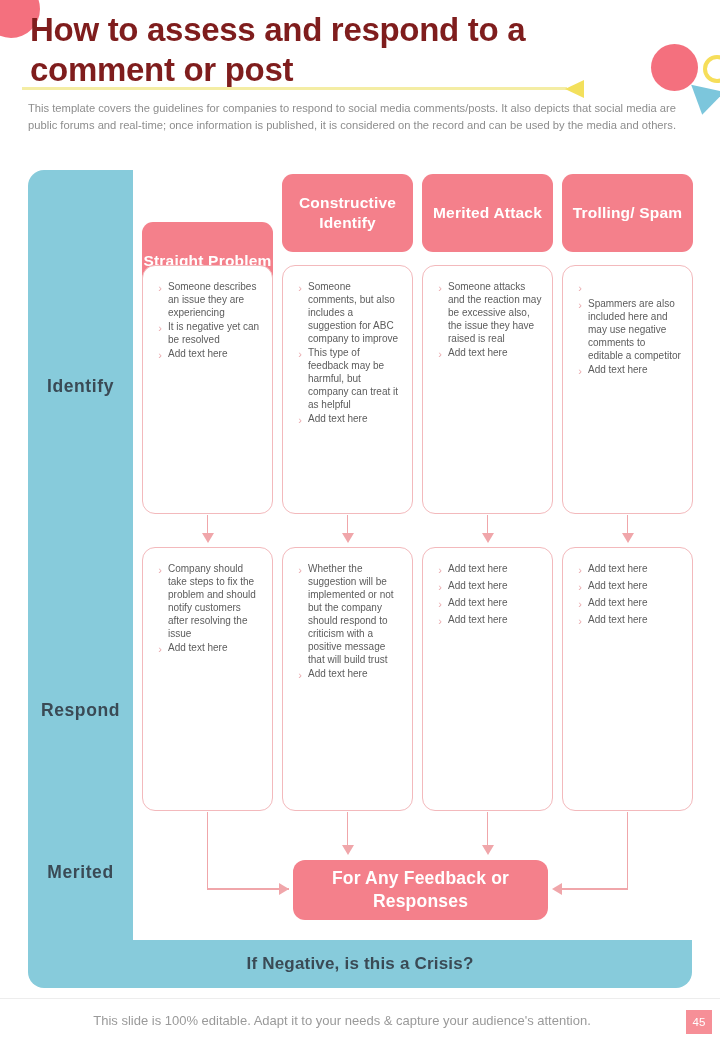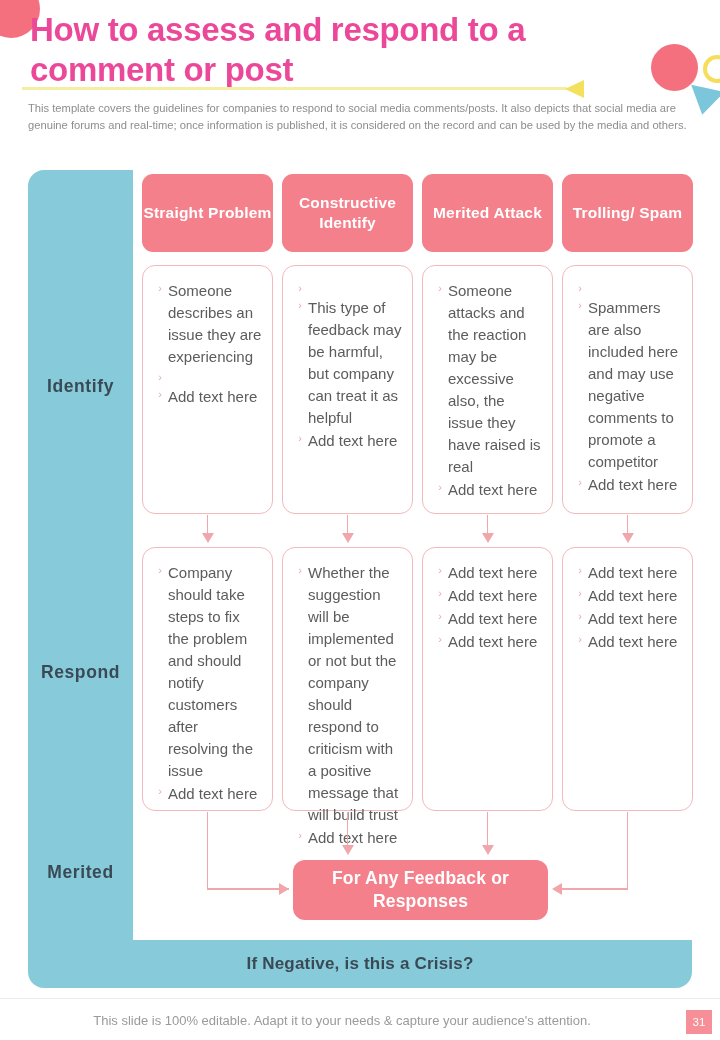--- a/index.html
+++ b/index.html
@@ -33,21 +33,21 @@
     border-left:17px solid transparent;
     border-right:17px solid transparent;
     border-top:27px solid #7CC6DC;
     transform:rotate(12deg);
   }
 
   
   .title {
     position:absolute; left:30px; top:10px; width:560px;
     font-size:33px; font-weight:bold; line-height:1.22;
-    color:#ec4899; letter-spacing:-0.3px;
+    color:#7f1d1d; letter-spacing:-0.3px;
   }
   .rule-wrap { position:absolute; left:22px; top:84px; width:560px; height:10px; }
   .rule-line {
     position:absolute; left:0; top:3px; width:545px; height:3px;
     background:#F4EDA4;
   }
   .rule-arrow {
     position:absolute; left:543px; top:-4px;
     width:0; height:0;
     border-top:9px solid transparent;
@@ -80,21 +80,21 @@
   }
 
   
   .stage-label {
     position:absolute; left:28px; width:105px;
     text-align:center;
     font-size:17.5px; font-weight:bold; color:#3a4a55;
     letter-spacing:0.6px;
   }
   .stage-identify { top:376px; }
-  .stage-respond  { top:662px; }
+  .stage-respond  { top:700px; }
   .stage-monitor  { top:862px; }
 
   
   .col-header {
     position:absolute; top:174px; height:78px;
     background:#F4808B;
     border-radius:11px;
     display:flex; align-items:center; justify-content:center;
     color:#ffffff; font-size:15.5px; font-weight:bold;
     line-height:1.3; text-align:center;
@@ -116,21 +116,21 @@
     display:flex; align-items:flex-start;
     margin-bottom:1px;
   }
   .bullet-mark {
     flex:0 0 16px;
     color:#E9A8AC; font-size:11px; line-height:16px;
     text-align:center;
   }
   .bullet-text {
     flex:1;
-    font-size:15px; line-height:22px;
+    font-size:10px; line-height:13px;
     color:#5c5c5c;
   }
 
   
   .arr-line-v {
     position:absolute; width:1.5px; background:#F0A6AA;
   }
   .arr-line-h {
     position:absolute; height:1.5px; background:#F0A6AA;
   }
@@ -187,40 +187,41 @@
 <div class="deco-circle-tl"></div>
 <div class="deco-circle-tr"></div>
 <div class="deco-ring-tr"></div>
 <div class="deco-tri-tr"></div>
 
 <div class="title">How to assess and respond to a comment or post</div>
 <div class="rule-wrap">
   <div class="rule-line"></div>
   <div class="rule-arrow"></div>
 </div>
-<div class="subtitle">This template covers the guidelines for companies to respond to social media comments/posts. It also depicts that social media are genuine forums and real-time; once information is published, it is considered on the record and can be used by the media and others.</div>
+<div class="subtitle">This template covers the guidelines for companies to respond to social media comments/posts. It also depicts that social media are public forums and real-time; once information is published, it is considered on the record and can be used by the media and others.</div>
 
 <div class="teal-frame"></div>
 <div class="white-panel"></div>
 
 <div class="stage-label stage-identify">Identify</div>
 <div class="stage-label stage-respond">Respond</div>
 <div class="stage-label stage-monitor">Merited</div>
 
 <div id="columns-root">
-    <div class="col-header" style="left: 142px; width: 131px;">
+    <div class="col-header" style="left: 142px; width: 131px; margin-top: 48px;">
       <span>Straight Problem</span>
     </div>
     <div class="card card-identify" style="left: 142px; width: 131px;">
       <div class="bullet-row">
         <span class="bullet-mark">›</span>
         <span class="bullet-text">Someone describes an issue they are experiencing</span>
       </div>
       <div class="bullet-row">
         <span class="bullet-mark">›</span>
+        <span class="bullet-text">It is negative yet can be resolved</span>
       </div>
       <div class="bullet-row">
         <span class="bullet-mark">›</span>
         <span class="bullet-text">Add text here</span>
       </div>
     </div>
     <div class="card card-respond" style="left: 142px; width: 131px;">
       <div class="bullet-row">
         <span class="bullet-mark">›</span>
         <span class="bullet-text">Company should take steps to fix the problem and should notify customers after resolving the issue</span>
@@ -229,20 +230,21 @@
         <span class="bullet-mark">›</span>
         <span class="bullet-text">Add text here</span>
       </div>
     </div>
     <div class="col-header" style="left: 282px; width: 131px;">
       <span>Constructive Identify</span>
     </div>
     <div class="card card-identify" style="left: 282px; width: 131px;">
       <div class="bullet-row">
         <span class="bullet-mark">›</span>
+        <span class="bullet-text">Someone comments, but also includes a suggestion for ABC company to improve</span>
       </div>
       <div class="bullet-row">
         <span class="bullet-mark">›</span>
         <span class="bullet-text">This type of feedback may be harmful, but company can treat it as helpful</span>
       </div>
       <div class="bullet-row">
         <span class="bullet-mark">›</span>
         <span class="bullet-text">Add text here</span>
       </div>
     </div>
@@ -289,21 +291,21 @@
     </div>
     <div class="col-header" style="left: 562px; width: 131px;">
       <span>Trolling/ Spam</span>
     </div>
     <div class="card card-identify" style="left: 562px; width: 131px;">
       <div class="bullet-row">
         <span class="bullet-mark">›</span>
       </div>
       <div class="bullet-row">
         <span class="bullet-mark">›</span>
-        <span class="bullet-text">Spammers are also included here and may use negative comments to promote a competitor</span>
+        <span class="bullet-text">Spammers are also included here and may use negative comments to editable a competitor</span>
       </div>
       <div class="bullet-row">
         <span class="bullet-mark">›</span>
         <span class="bullet-text">Add text here</span>
       </div>
     </div>
     <div class="card card-respond" style="left: 562px; width: 131px;">
       <div class="bullet-row">
         <span class="bullet-mark">›</span>
         <span class="bullet-text">Add text here</span>
@@ -350,14 +352,14 @@
 
 <div class="crisis-bar">
   <span>If Negative, is this a Crisis?</span>
 </div>
 
 <div class="footer-rule"></div>
 <div class="footer-note">
   <span class="footer-note-inner">This slide is 100% editable. Adapt it to your needs &amp; capture your audience's attention.</span>
 </div>
 <div class="page-badge">
-  <span>31</span>
+  <span>45</span>
 </div>
 
 </body></html>

